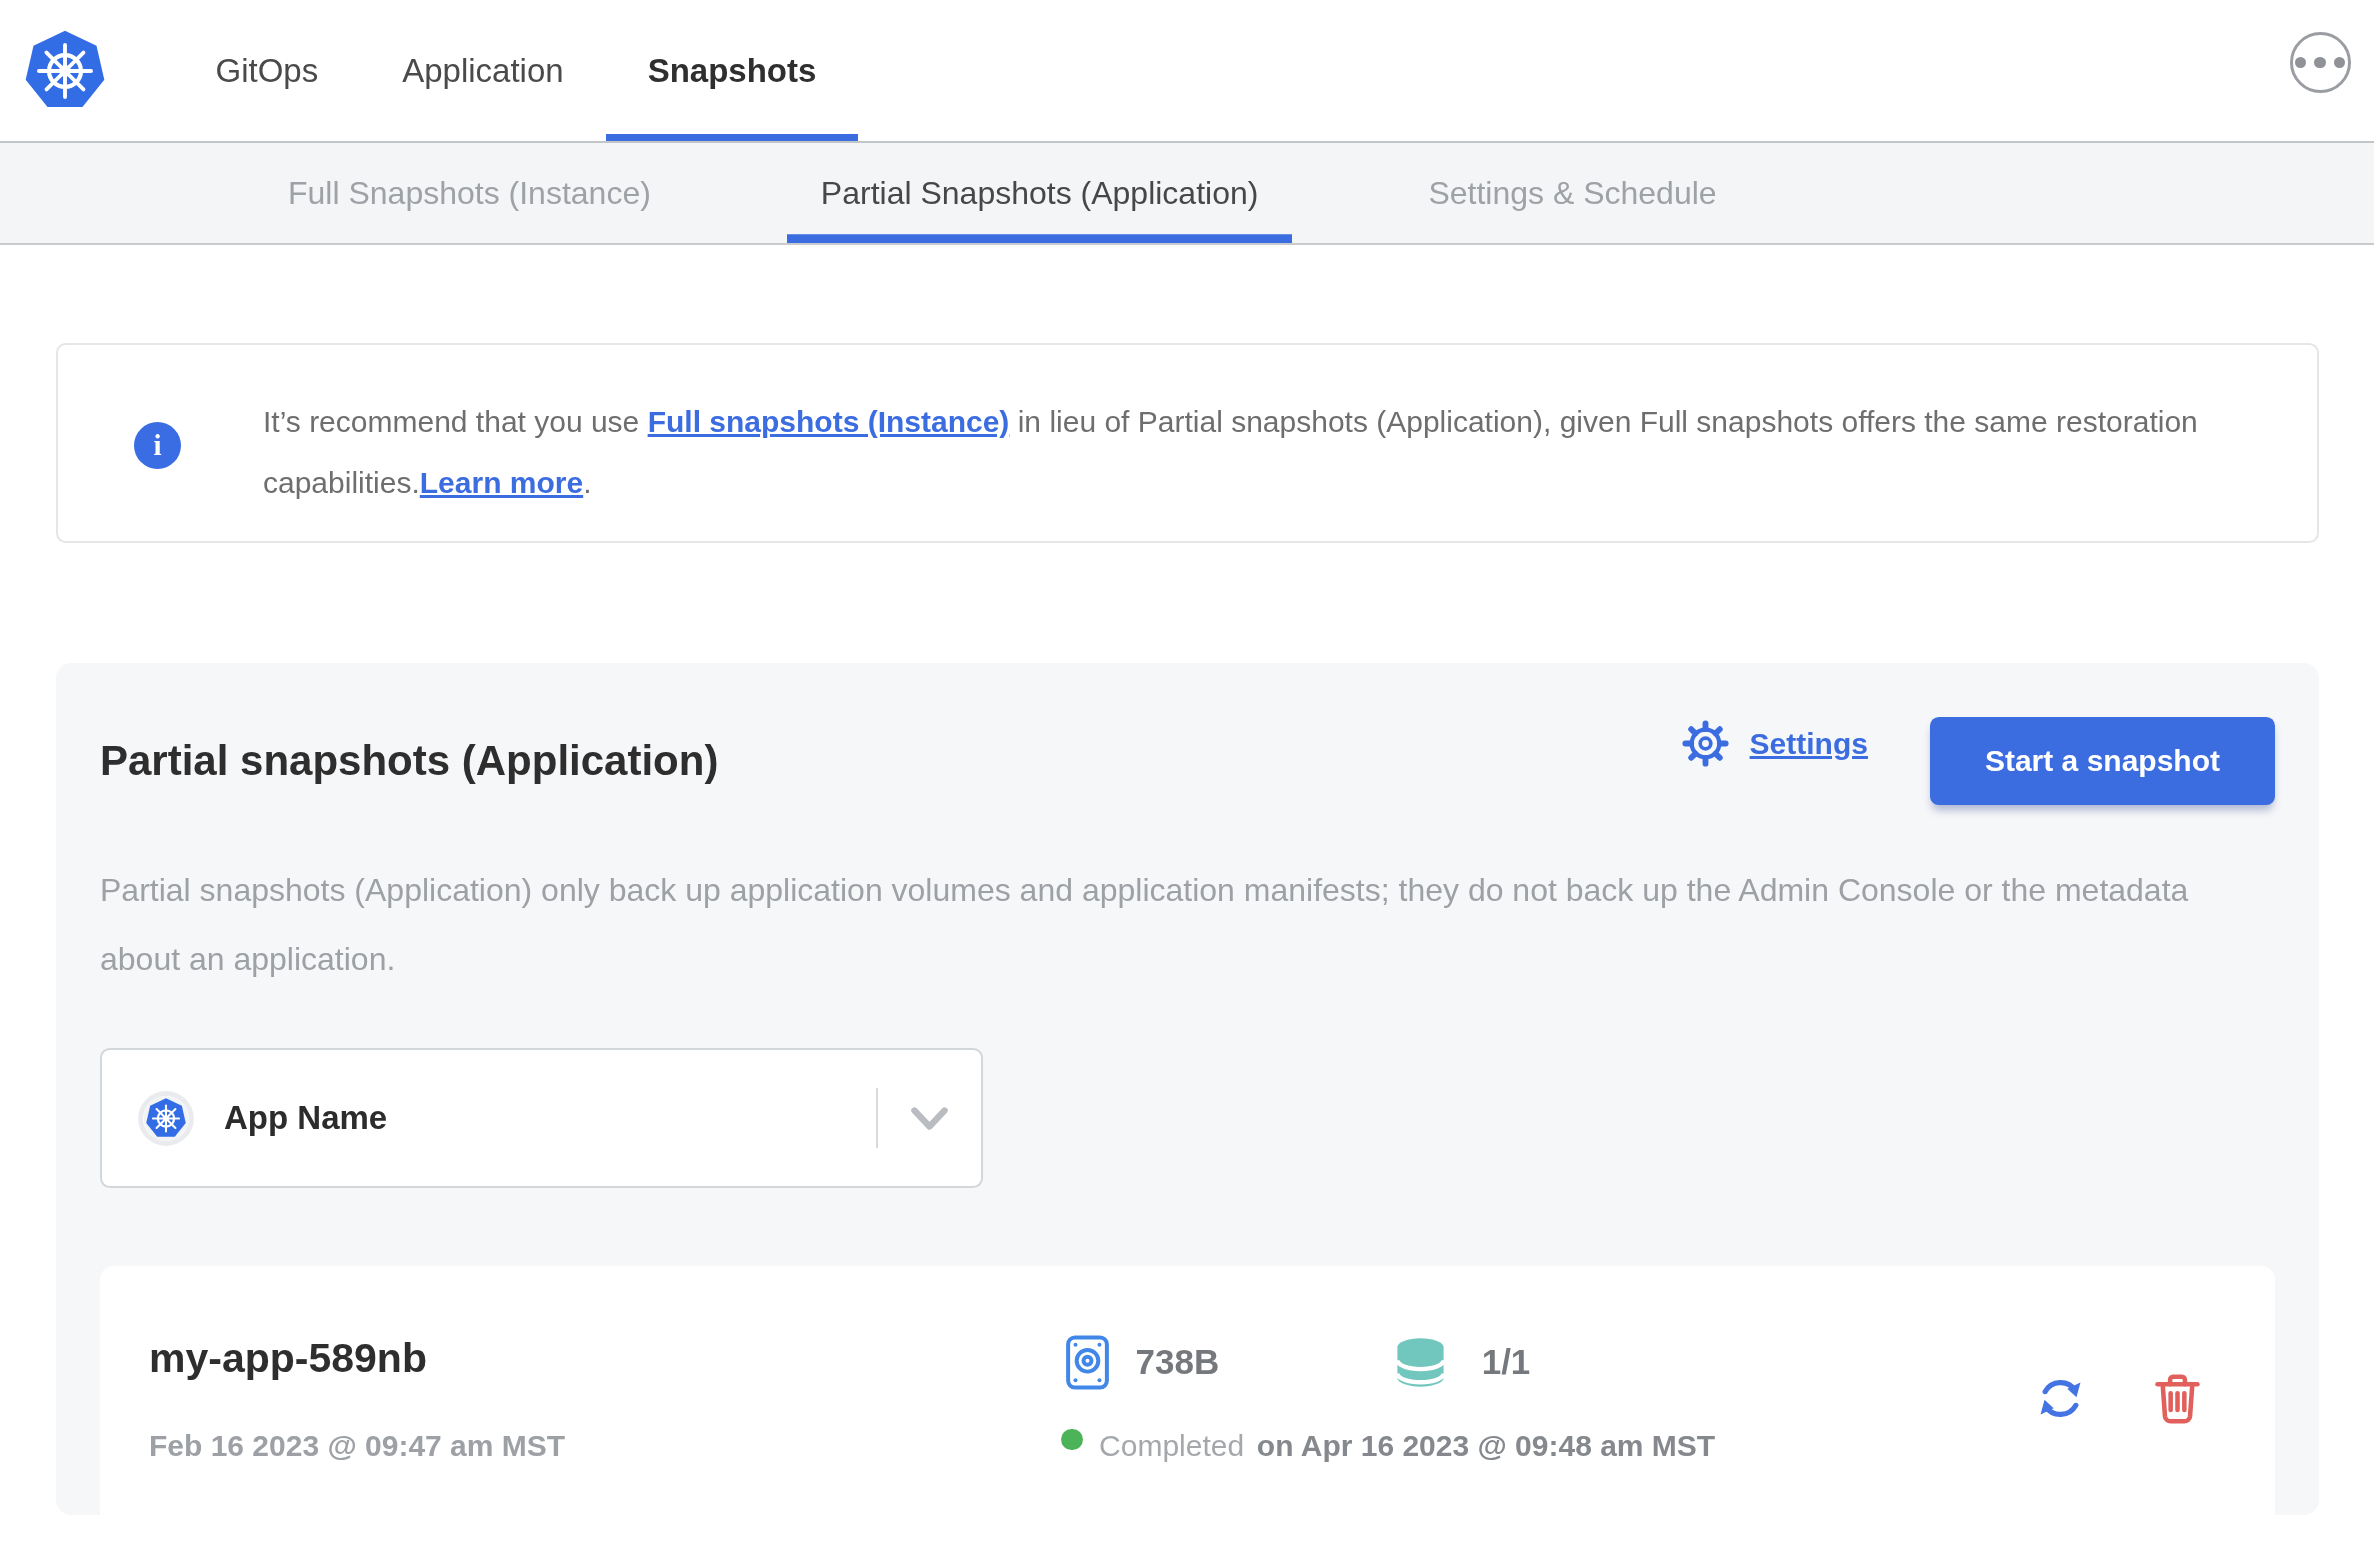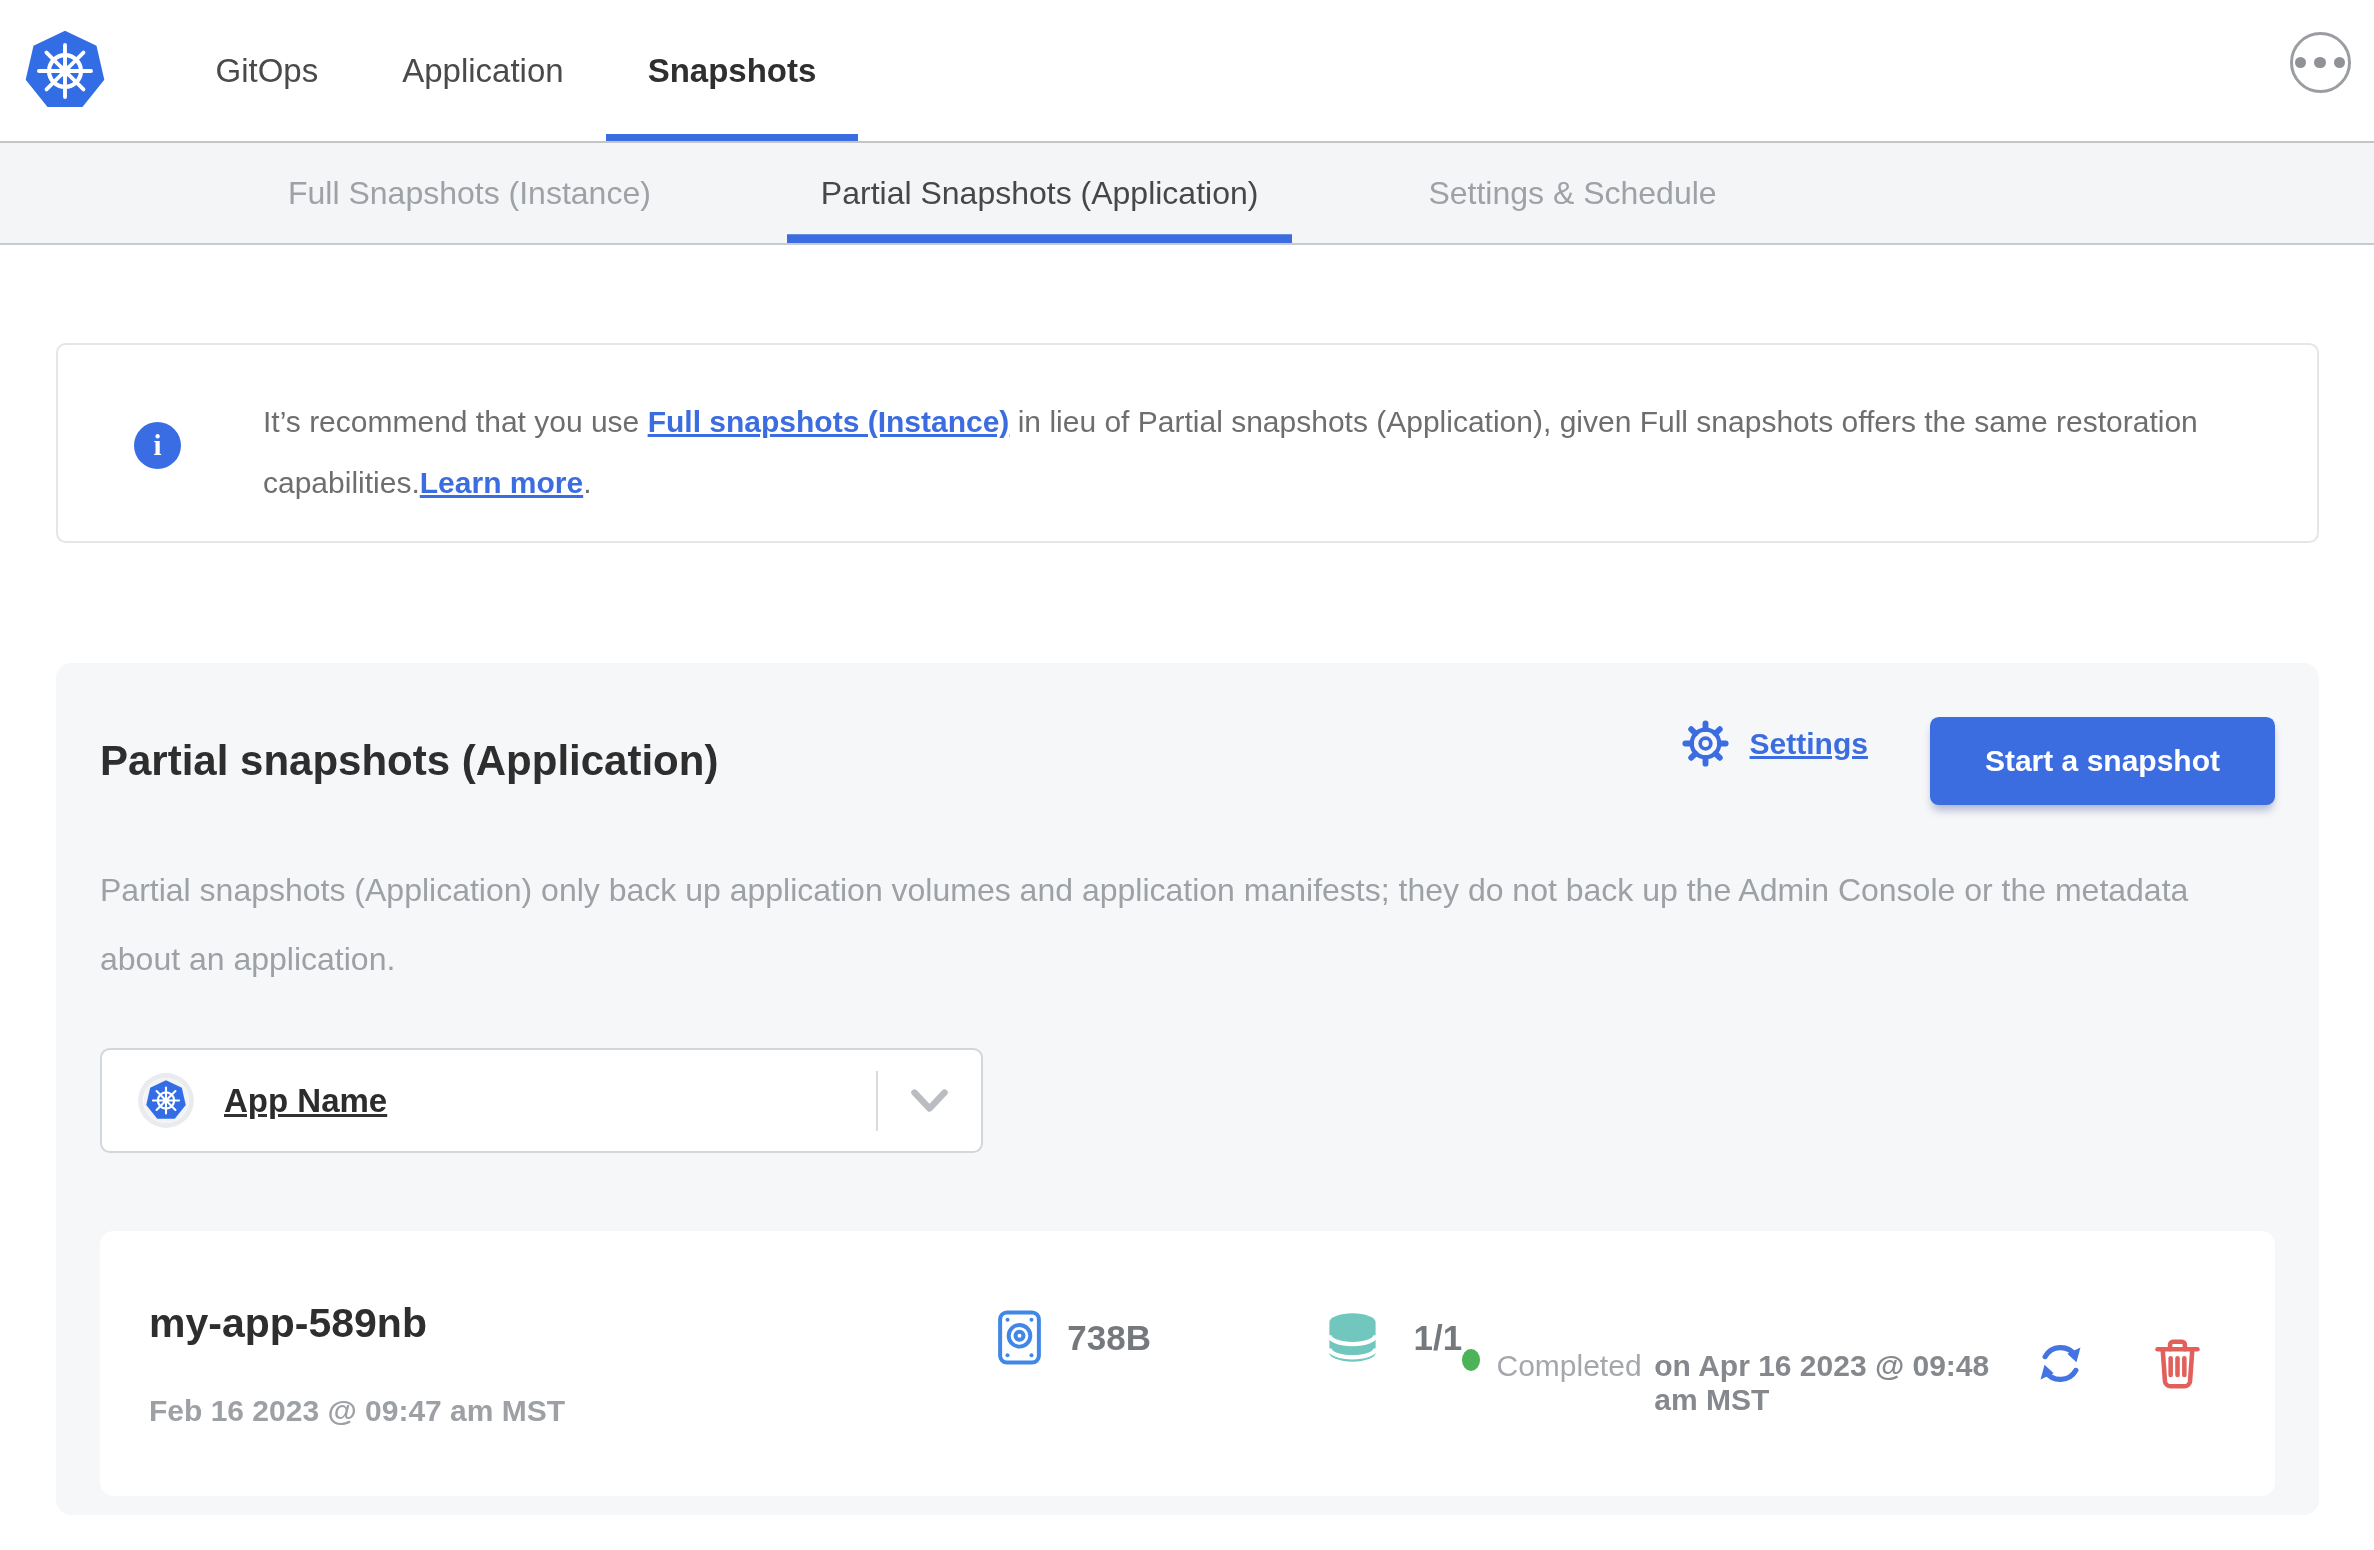--- a/index.html
+++ b/index.html
@@ -44,37 +44,37 @@
   .settings-link { display:flex; align-items:center; cursor:pointer; }
   .settings-link svg { width:53px; height:53px; }
   .settings-label { margin-left:17.6px; font-size:30px; font-weight:bold; color:#3b6ce0;
                     text-decoration:underline; }
   .start-btn { margin-left:62px; height:88px; padding:12px 55px; background:#3b6ce0; color:#fff;
                font-size:30px; font-weight:bold; border:none; border-radius:8.8px; cursor:pointer;
                box-shadow:0 6.8px 8.8px -2px rgba(40,60,140,.35); font-family:"Liberation Sans",sans-serif; }
   .panel-desc { margin-top:51px; width:2131px; font-size:32px; line-height:69px; color:#9da0a4; }
 
   
-  .app-select { margin-top:54px; width:883px; height:105px; background:#fff;
+  .app-select { margin-top:54px; width:883px; height:140px; background:#fff;
                 border:2px solid #d4d7da; border-radius:9.8px; display:flex; align-items:center;
-                padding-left:41px; cursor:pointer;text-decoration:underline; }
+                padding-left:41px; cursor:pointer; }
   .app-select .k8s-mini { width:46px; height:45px; border-radius:50%;
                           box-shadow:0 0 0 4.9px #e9ebee; }
   .app-select-label { margin-left:35px; font-size:33px; font-weight:bold; color:#2c2c2c; }
   .dd-divider { margin-left:auto; width:2px; height:60px; background:#d8dbde; }
   .dd-caret { width:103px; display:flex; align-items:center; justify-content:center; }
   .dd-caret svg { width:41px; height:27px; }
 
   
   .snap-row { margin-top:78px; height:265px; background:#fff; border-radius:13.7px;
               display:flex; align-items:center; padding:0 54px 0 49px; }
   .snap-main { width:912px; }
   .snap-name { font-size:41px; font-weight:bold; color:#2e2e2e; }
   .snap-date { margin-top:47px; font-size:30px; font-weight:bold; color:#9da1a5; }
-  .snap-stats { display:flex; }
+  .snap-stats { display:flex; flex-direction:column; }
   .stats-top { display:flex; align-items:center; height:55px; }
   .stat { display:flex; align-items:center; }
   .stat + .stat { margin-left:174px;gap:12px; }
   .stat svg { width:53px; height:57px; }
   .stat .db-svg { width:55px; height:55px; }
   .stat-val { margin-left:21.5px; font-size:35px; font-weight:bold; color:#75787c; }
   .stats-bottom { margin-top:39px; display:flex; font-size:30px; }
   .status-dot { width:21.5px; height:21.5px; border-radius:50%; background:#4db359; }
   .status-label { margin-left:16.6px; color:#a4a7ab; }
   .status-time { margin-left:12.7px; color:#85888c; font-weight:bold; }

